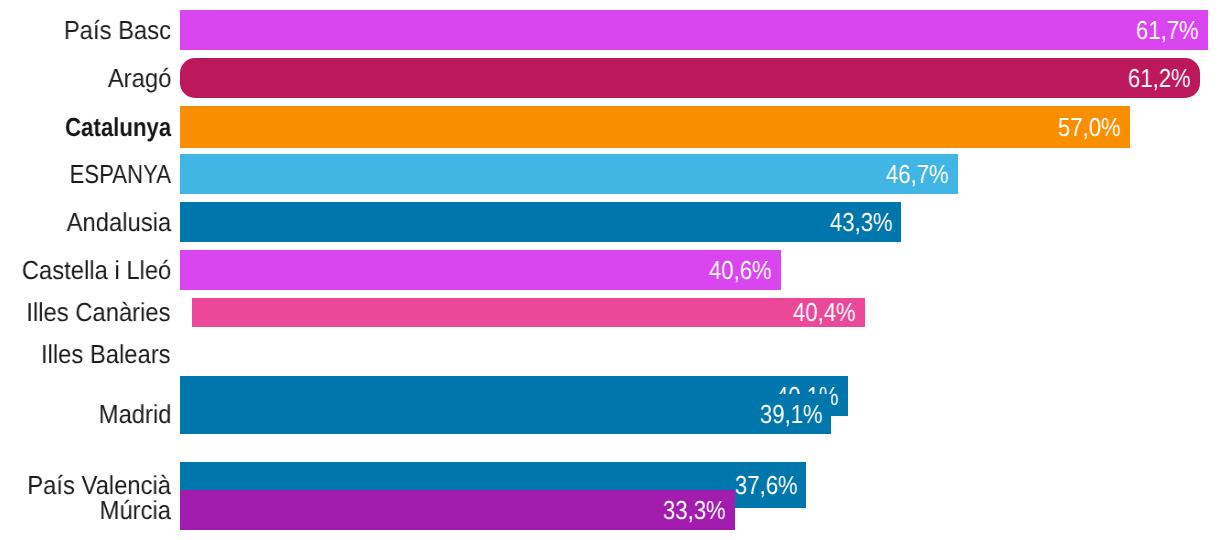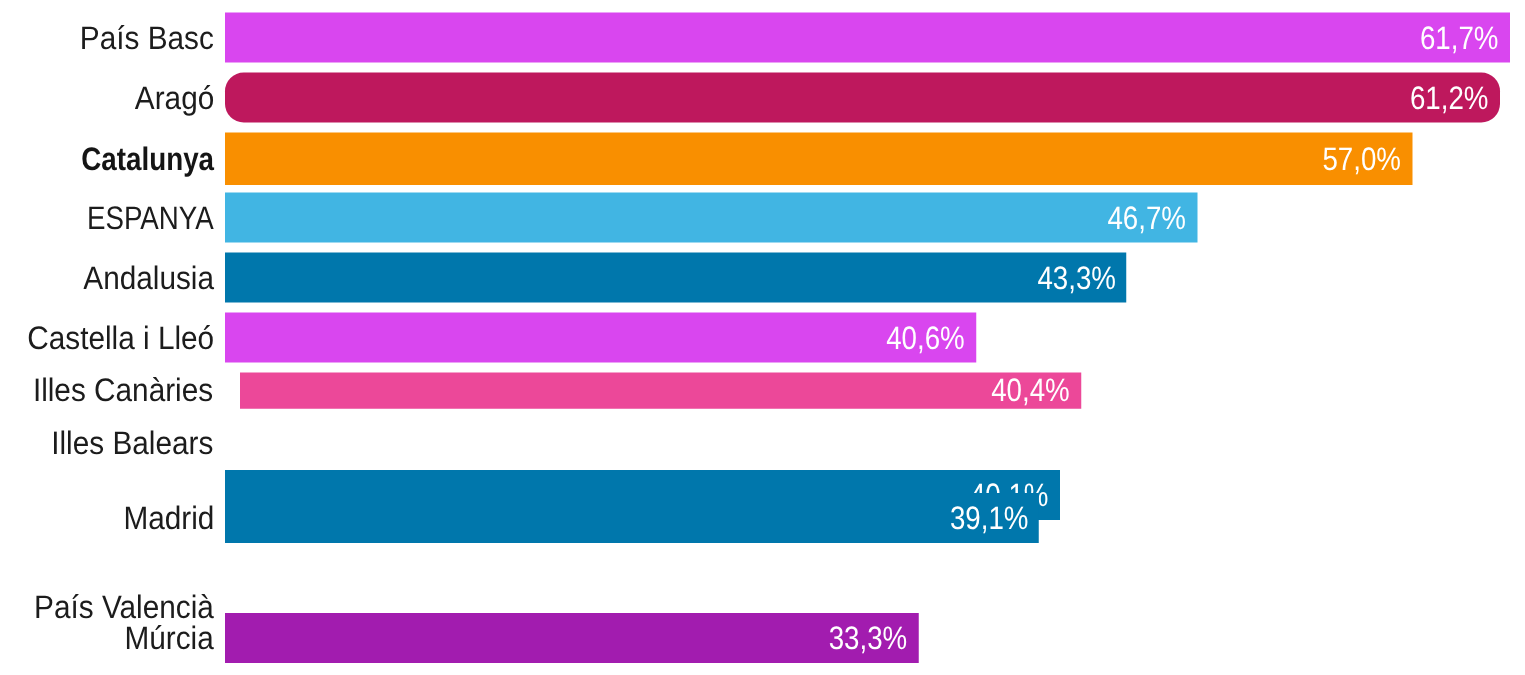--- a/index.html
+++ b/index.html
@@ -84,20 +84,23 @@
       </span>
   </div>
   <div class="bar-row" style="top: 393.9px; height: 39.9px;">
     <span class="cat">Madrid</span>
     <span class="bar" style="width: 651.484px; background: rgb(0, 119, 172); left: 180px; text-align: right;">
         <span class="val">39,1%</span>
       </span>
   </div>
   <div class="bar-row" style="top: 441.9px; height: 46px; margin-top: 20px;">
     <span class="cat">País Valencià</span>
+    <span class="bar" style="width: 626.491px; background: rgb(0, 119, 172); left: 180px;">
+        <span class="val">37,6%</span>
+      </span>
   </div>
   <div class="bar-row" style="top: 489.9px; height: 39.9px;">
     <span class="cat">Múrcia</span>
     <span class="bar" style="width: 554.845px; background: #a21caf; left: 180px;">
         <span class="val">33,3%</span>
       </span>
   </div>
 </div>
 
 </body></html>

